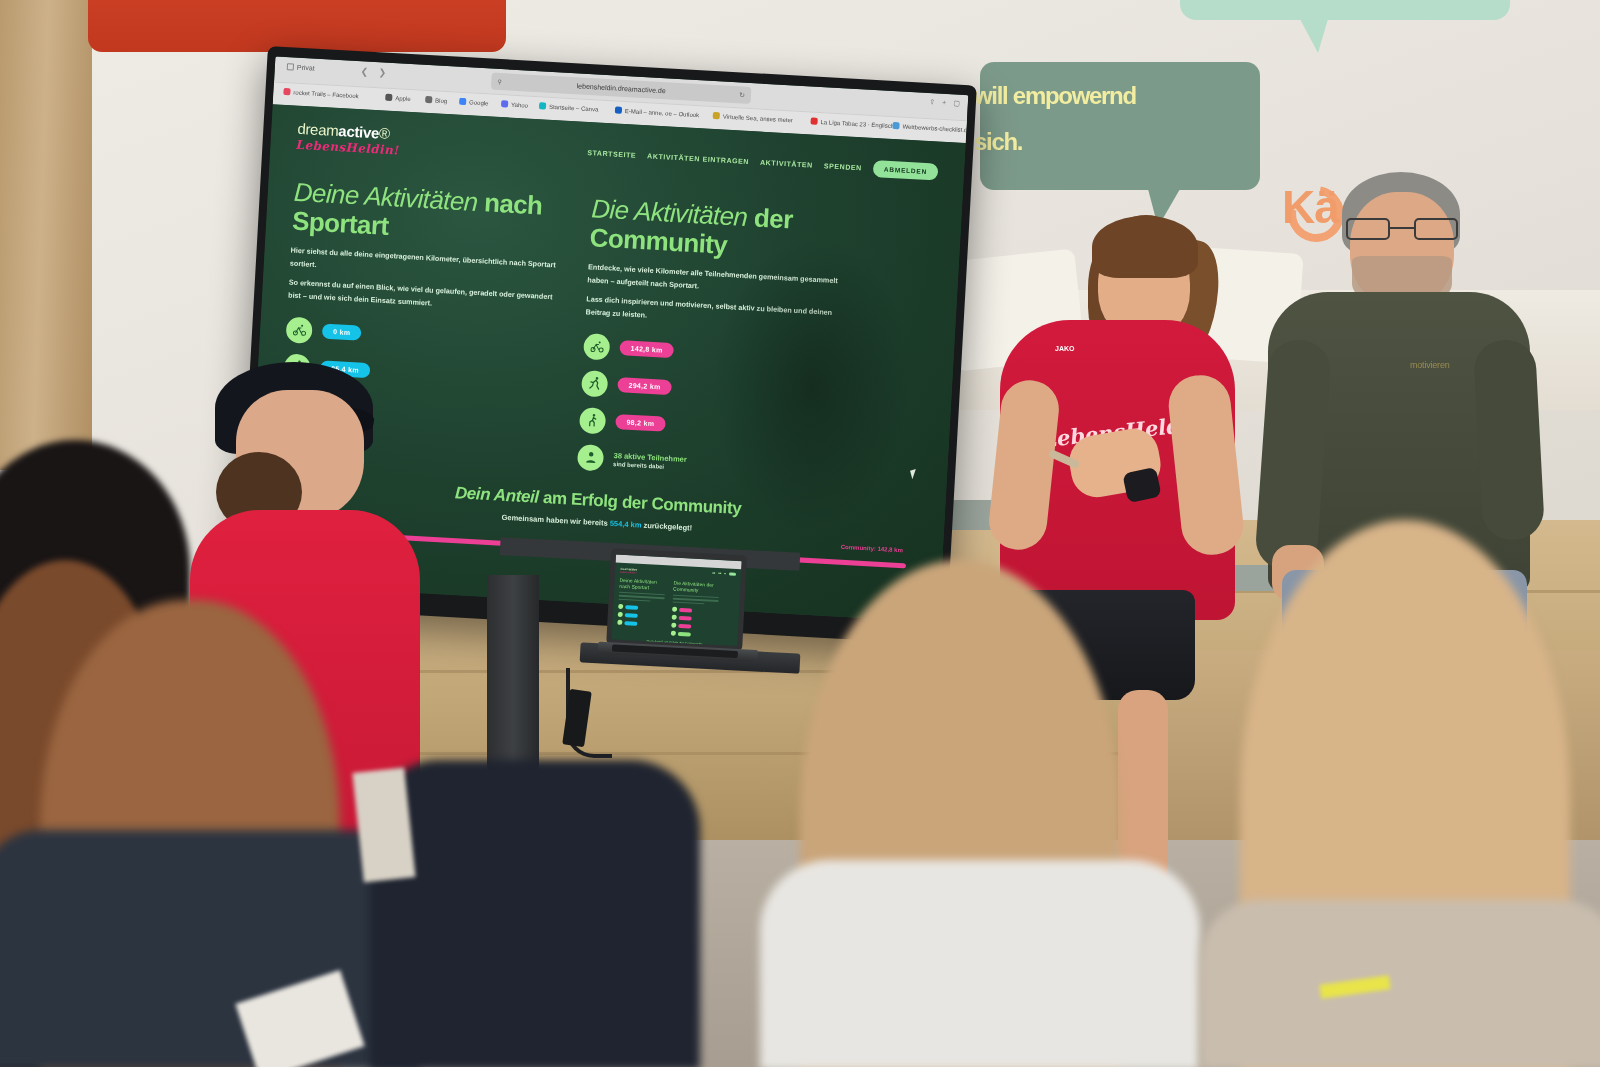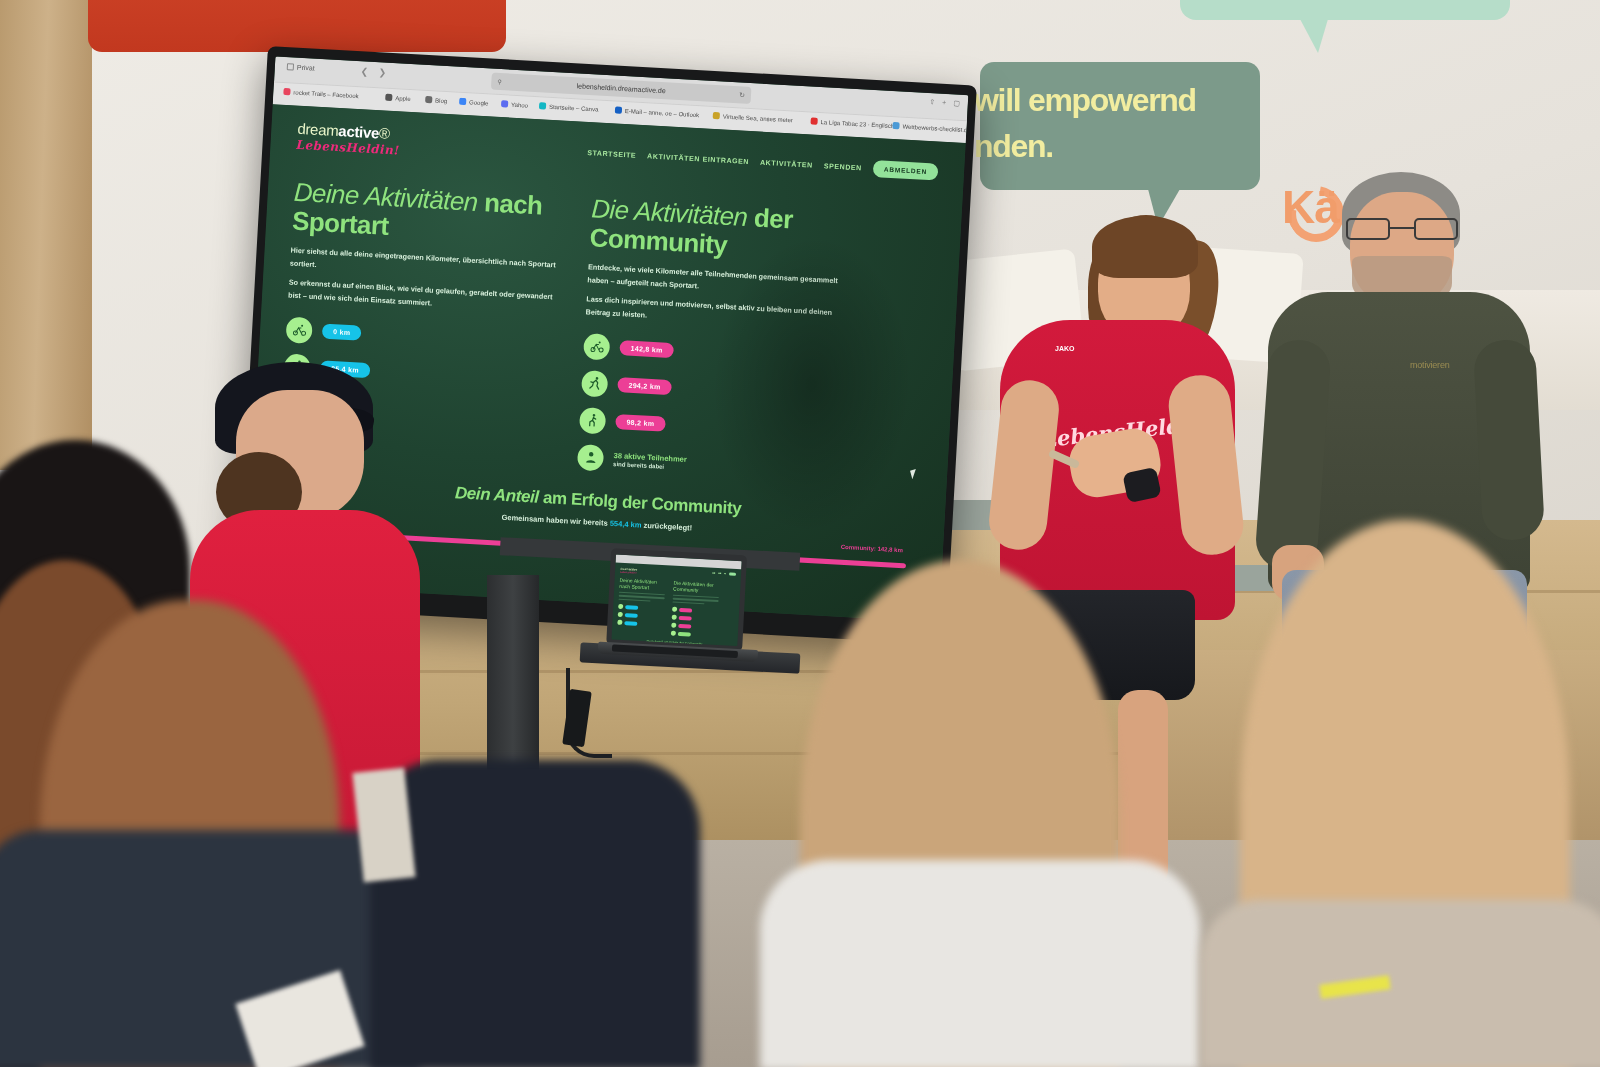--- a/index.html
+++ b/index.html
@@ -27,21 +27,21 @@
   .bubble-top:after { content:""; position:absolute; left:120px; top:99px;
                 border-left:18px solid transparent; border-right:10px solid transparent;
                 border-top:34px solid #b6ddc9; }
 
   .bubble-main { position:absolute; left:980px; top:62px; width:280px; height:128px;
                  background:#7c9a8a; border-radius:14px; }
   .bubble-main:after { content:""; position:absolute; left:168px; top:127px;
                 border-left:10px solid transparent; border-right:22px solid transparent;
                 border-top:38px solid #7c9a8a; }
   .bubble-main .t1,.bubble-main .t2 { position:absolute; left:-6px; color:#f2eda0;
-                font-weight:bold; font-size:32px; letter-spacing:-1.3px; white-space:nowrap; }
+                font-weight:bold; font-size:24px; letter-spacing:-1.3px; white-space:nowrap; }
   .bubble-main .t1 { top:20px; }
   .bubble-main .t2 { top:66px; }
 
   .orange-logo { position:absolute; left:1282px; top:180px; color:#f19d6b;
                  font-size:46px; font-weight:bold; letter-spacing:-1px; }
   .orange-arc { position:absolute; left:1288px; top:186px; width:56px; height:56px;
                 border:8px solid #f3a273; border-radius:50%;
                 border-top-color:transparent; transform:rotate(-35deg); }
 
   
@@ -292,21 +292,21 @@
   <div class="wood-col"></div>
 
   <div class="red-banner">
     
     
   </div>
 
   <div class="bubble-top"></div>
   <div class="bubble-main">
     <div class="t1">will empowernd</div>
-    <div class="t2">nden.</div>
+    <div class="t2">sich.</div>
   </div>
   <div class="orange-arc"></div>
   <div class="orange-logo">Kä</div>
 
   <div class="bench-top"></div>
   <div class="cushion c1"></div>
   <div class="cushion c2"></div>
   <div class="wood-bench">
     <div class="seam" style="top:70px"></div>
       <div class="seam" style="top:150px"></div>

